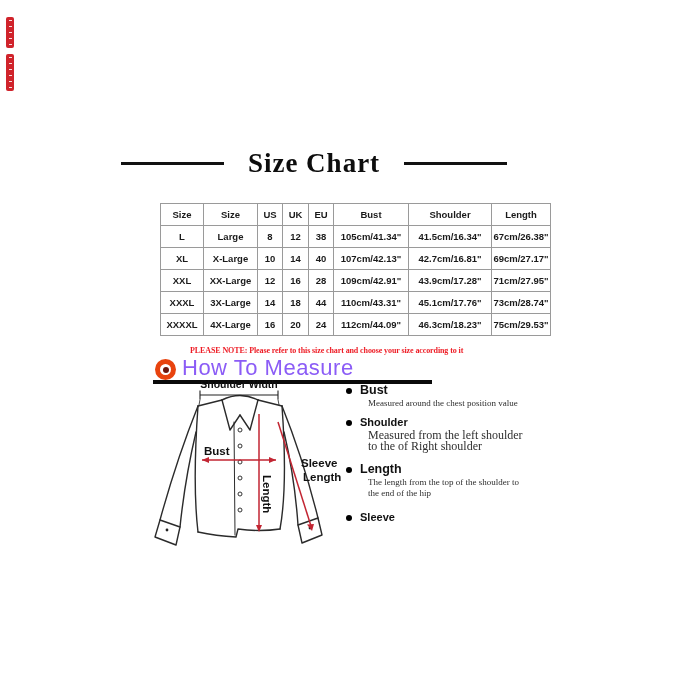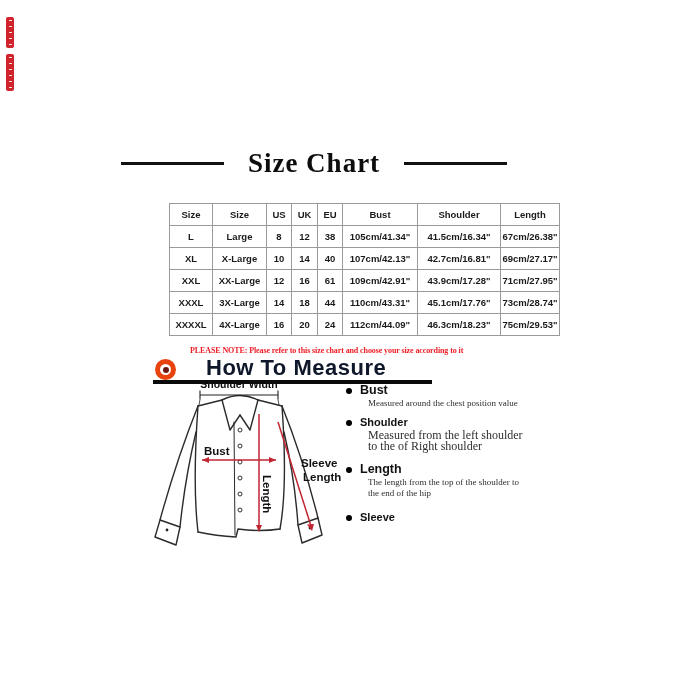--- a/index.html
+++ b/index.html
@@ -12,36 +12,36 @@
              background-size:3px 100%;background-position:2.5px 3px;background-repeat:no-repeat;}
   .promo-tag.t1{top:17px;height:31px;}
   .promo-tag.t2{top:54px;height:37px;}
 
   
   .title-row{position:absolute;top:148px;left:0;width:628px;display:flex;align-items:center;justify-content:center;gap:24px;text-align:right;}
   .title-rule{width:103px;height:3px;background:#111;}
   .title-text{font-family:"Liberation Serif",serif;font-weight:bold;font-size:27px;letter-spacing:1px;color:#0d0d0d;white-space:nowrap;}
 
   
-  table.size-table{position:absolute;left:169px;top:203px;border-collapse:collapse;table-layout:fixed;
+  table.size-table{position:absolute;left:160px;top:203px;border-collapse:collapse;table-layout:fixed;
                    font-size:9.5px;font-weight:bold;color:#1a1a1a;}
   table.size-table td,table.size-table th{border:1px solid #9a9a9a;text-align:center;vertical-align:middle;
                    height:21px;padding:0;white-space:nowrap;overflow:hidden;font-weight:bold;}
 
   
   .note-text{position:absolute;left:182px;top:346px;font-family:"Liberation Serif",serif;
              font-size:8px;font-weight:bold;color:#ee1c25;white-space:nowrap;letter-spacing:-0.1px;padding-left:8px;}
 
   
   .target-icon{position:absolute;left:155px;top:359px;width:21px;height:21px;border-radius:50%;
                background:#e8430e;display:flex;align-items:center;justify-content:center;}
   .target-icon .inner{width:11px;height:11px;border-radius:50%;background:#fff;display:flex;align-items:center;justify-content:center;}
   .target-icon .dot{width:6px;height:6px;border-radius:50%;background:#6d150c;}
-  .htm-heading{position:absolute;left:182px;top:355px;font-size:22px;font-weight:700;letter-spacing:0.5px;
-               color:#0f172a;white-space:nowrap;margin-left:24px;}
+  .htm-heading{position:absolute;left:182px;top:355px;font-size:22px;font-weight:400;letter-spacing:0.5px;
+               color:#8b5cf6;white-space:nowrap;}
   .heading-underline{position:absolute;left:153px;top:380px;width:279px;height:4px;background:#0a0a0a;}
 
   
   .shirt-svg{position:absolute;left:140px;top:378px;width:210px;height:190px;}
   .shirt-svg text{font-family:"Liberation Sans",sans-serif;font-weight:bold;fill:#111;}
 
   
   .measure-guide{position:absolute;left:346px;top:384px;width:178px;}
   .guide-item{display:flex;margin-bottom:7px;}
   .guide-item.g2{margin-bottom:12px;}
@@ -108,21 +108,21 @@
         <td>40</td>
         <td>107cm/42.13"</td>
         <td>42.7cm/16.81"</td>
         <td>69cm/27.17"</td>
       </tr>
       <tr>
         <td>XXL</td>
         <td>XX-Large</td>
         <td>12</td>
         <td>16</td>
-        <td>61</td>
+        <td>28</td>
         <td>109cm/42.91"</td>
         <td>43.9cm/17.28"</td>
         <td>71cm/27.95"</td>
       </tr>
       <tr>
         <td>XXXL</td>
         <td>3X-Large</td>
         <td>14</td>
         <td>18</td>
         <td>44</td>

